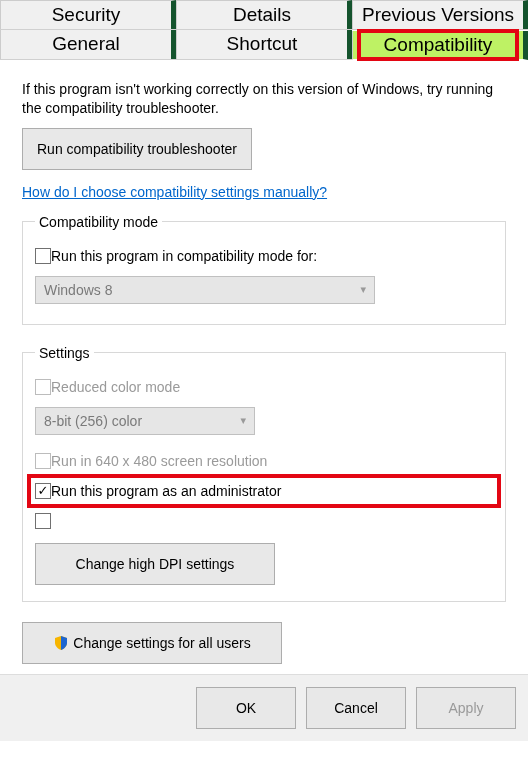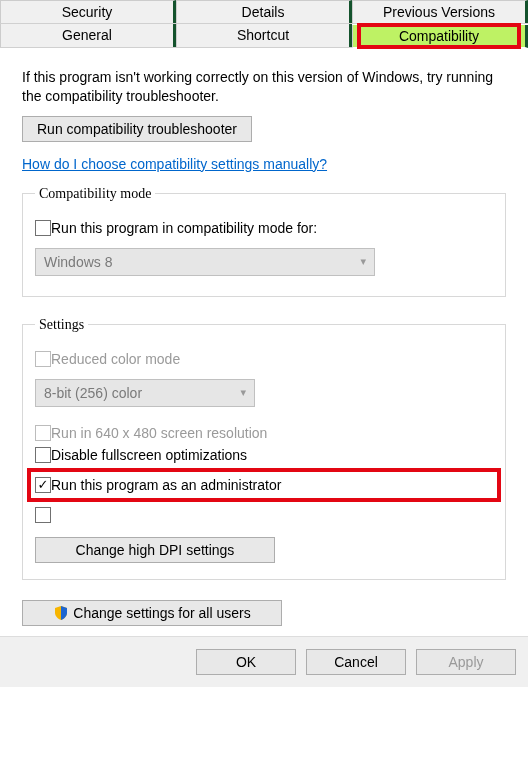--- a/index.html
+++ b/index.html
@@ -14,22 +14,22 @@
     display: flex;
     border-bottom: 1px solid #d0d0d0;
   }
   .tabs-row.top .tab { border-top: 1px solid #ccc; }
   .tab {
     flex: 1;
     text-align: center;
     padding: 3px 0;
     background: #f0f0f0;
     border-left: 1px solid #ccc;
-    border-right: 3px solid #14532d;
-    font-size: 14px;
+    border-right: 5px solid #14532d;
+    font-size: 19px;
     cursor: default;
   }
   .tab.active {
     background: #bef264;
     border-bottom: 1px solid #fff;
     position: relative;
     top: 1px;
   }
   .tab-highlight {
     position: relative;
@@ -44,21 +44,21 @@
   .panel {
     padding: 20px 22px 10px 22px;
   }
   .intro {
     margin-bottom: 10px;
     line-height: 1.35;
   }
   .btn {
     background: #e8e8e8;
     border: 1px solid #adadad;
-    padding: 4px 14px;
+    padding: 12px 14px;
     font: inherit;
     cursor: default;
     display: inline-block;
     text-align: center;
   }
   .wide { display: inline-block; }
   .link {
     color: #0066cc;
     text-decoration: underline;
     display: inline-block;
@@ -67,21 +67,20 @@
   }
   fieldset.group {
     border: 1px solid #d8d8d8;
     margin: 0 0 20px 0;
     padding: 12px 12px 16px 12px;
     position: relative;
   }
   fieldset.group legend {
     padding: 0 4px;
     font-size: 14px;
-    font-family: Liberation Serif, serif;
   }
   .checkbox-row {
     display: flex;
     align-items: center;
     margin: 6px 0;
     position: relative;
   }
   .checkbox-row.disabled { color: #9a9a9a; }
   .cb {
     width: 16px; height: 16px;
@@ -184,24 +183,20 @@
       <span class="chev">▾</span>
     </div>
 
     <div class="spacer"></div>
 
     <div class="checkbox-row disabled">
       <span class="cb"></span>
       <span>Run in 640 x 480 screen resolution</span>
     </div>
 
-    <div class="checkbox-row">
-      <span class="cb"></span>
-      <span>Disable fullscreen optimizations</span>
-    </div>
 
     <div class="checkbox-row highlight-row" style="margin:14px 0;">
       <span class="cb checked"></span>
       <span>Run this program as an administrator</span>
     </div>
 
     <div class="checkbox-row">
       <span class="cb"></span>
     </div>
 

